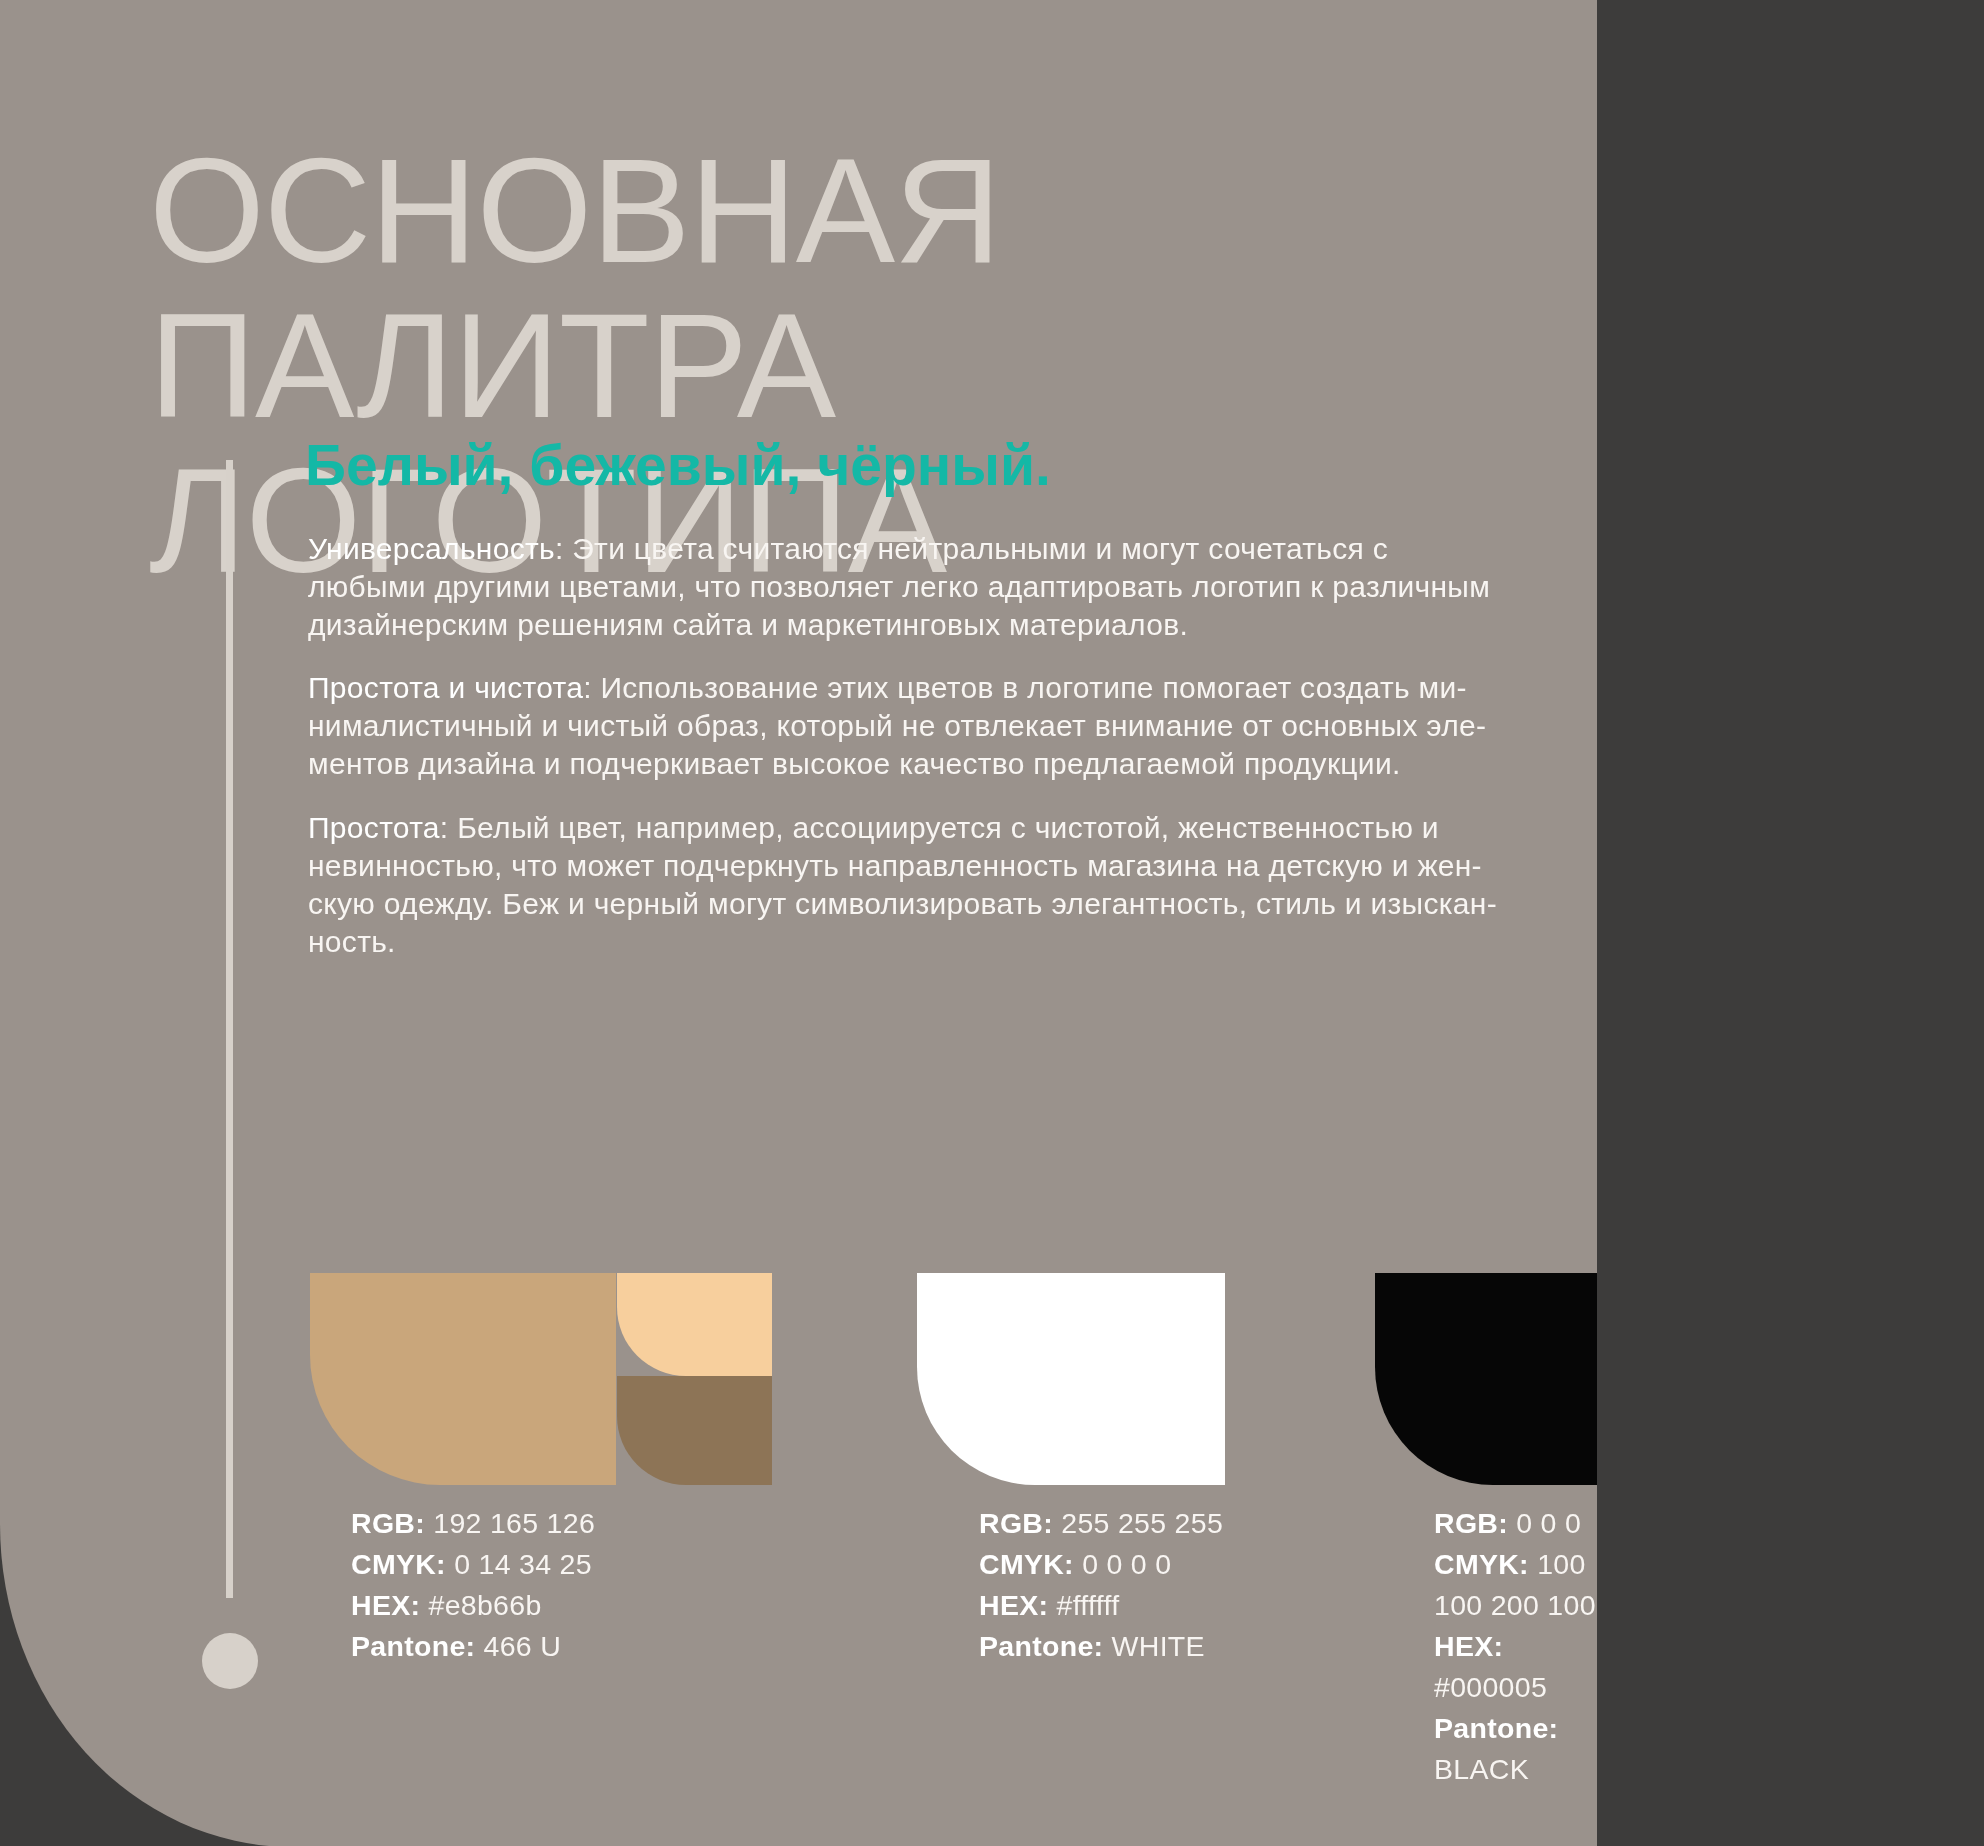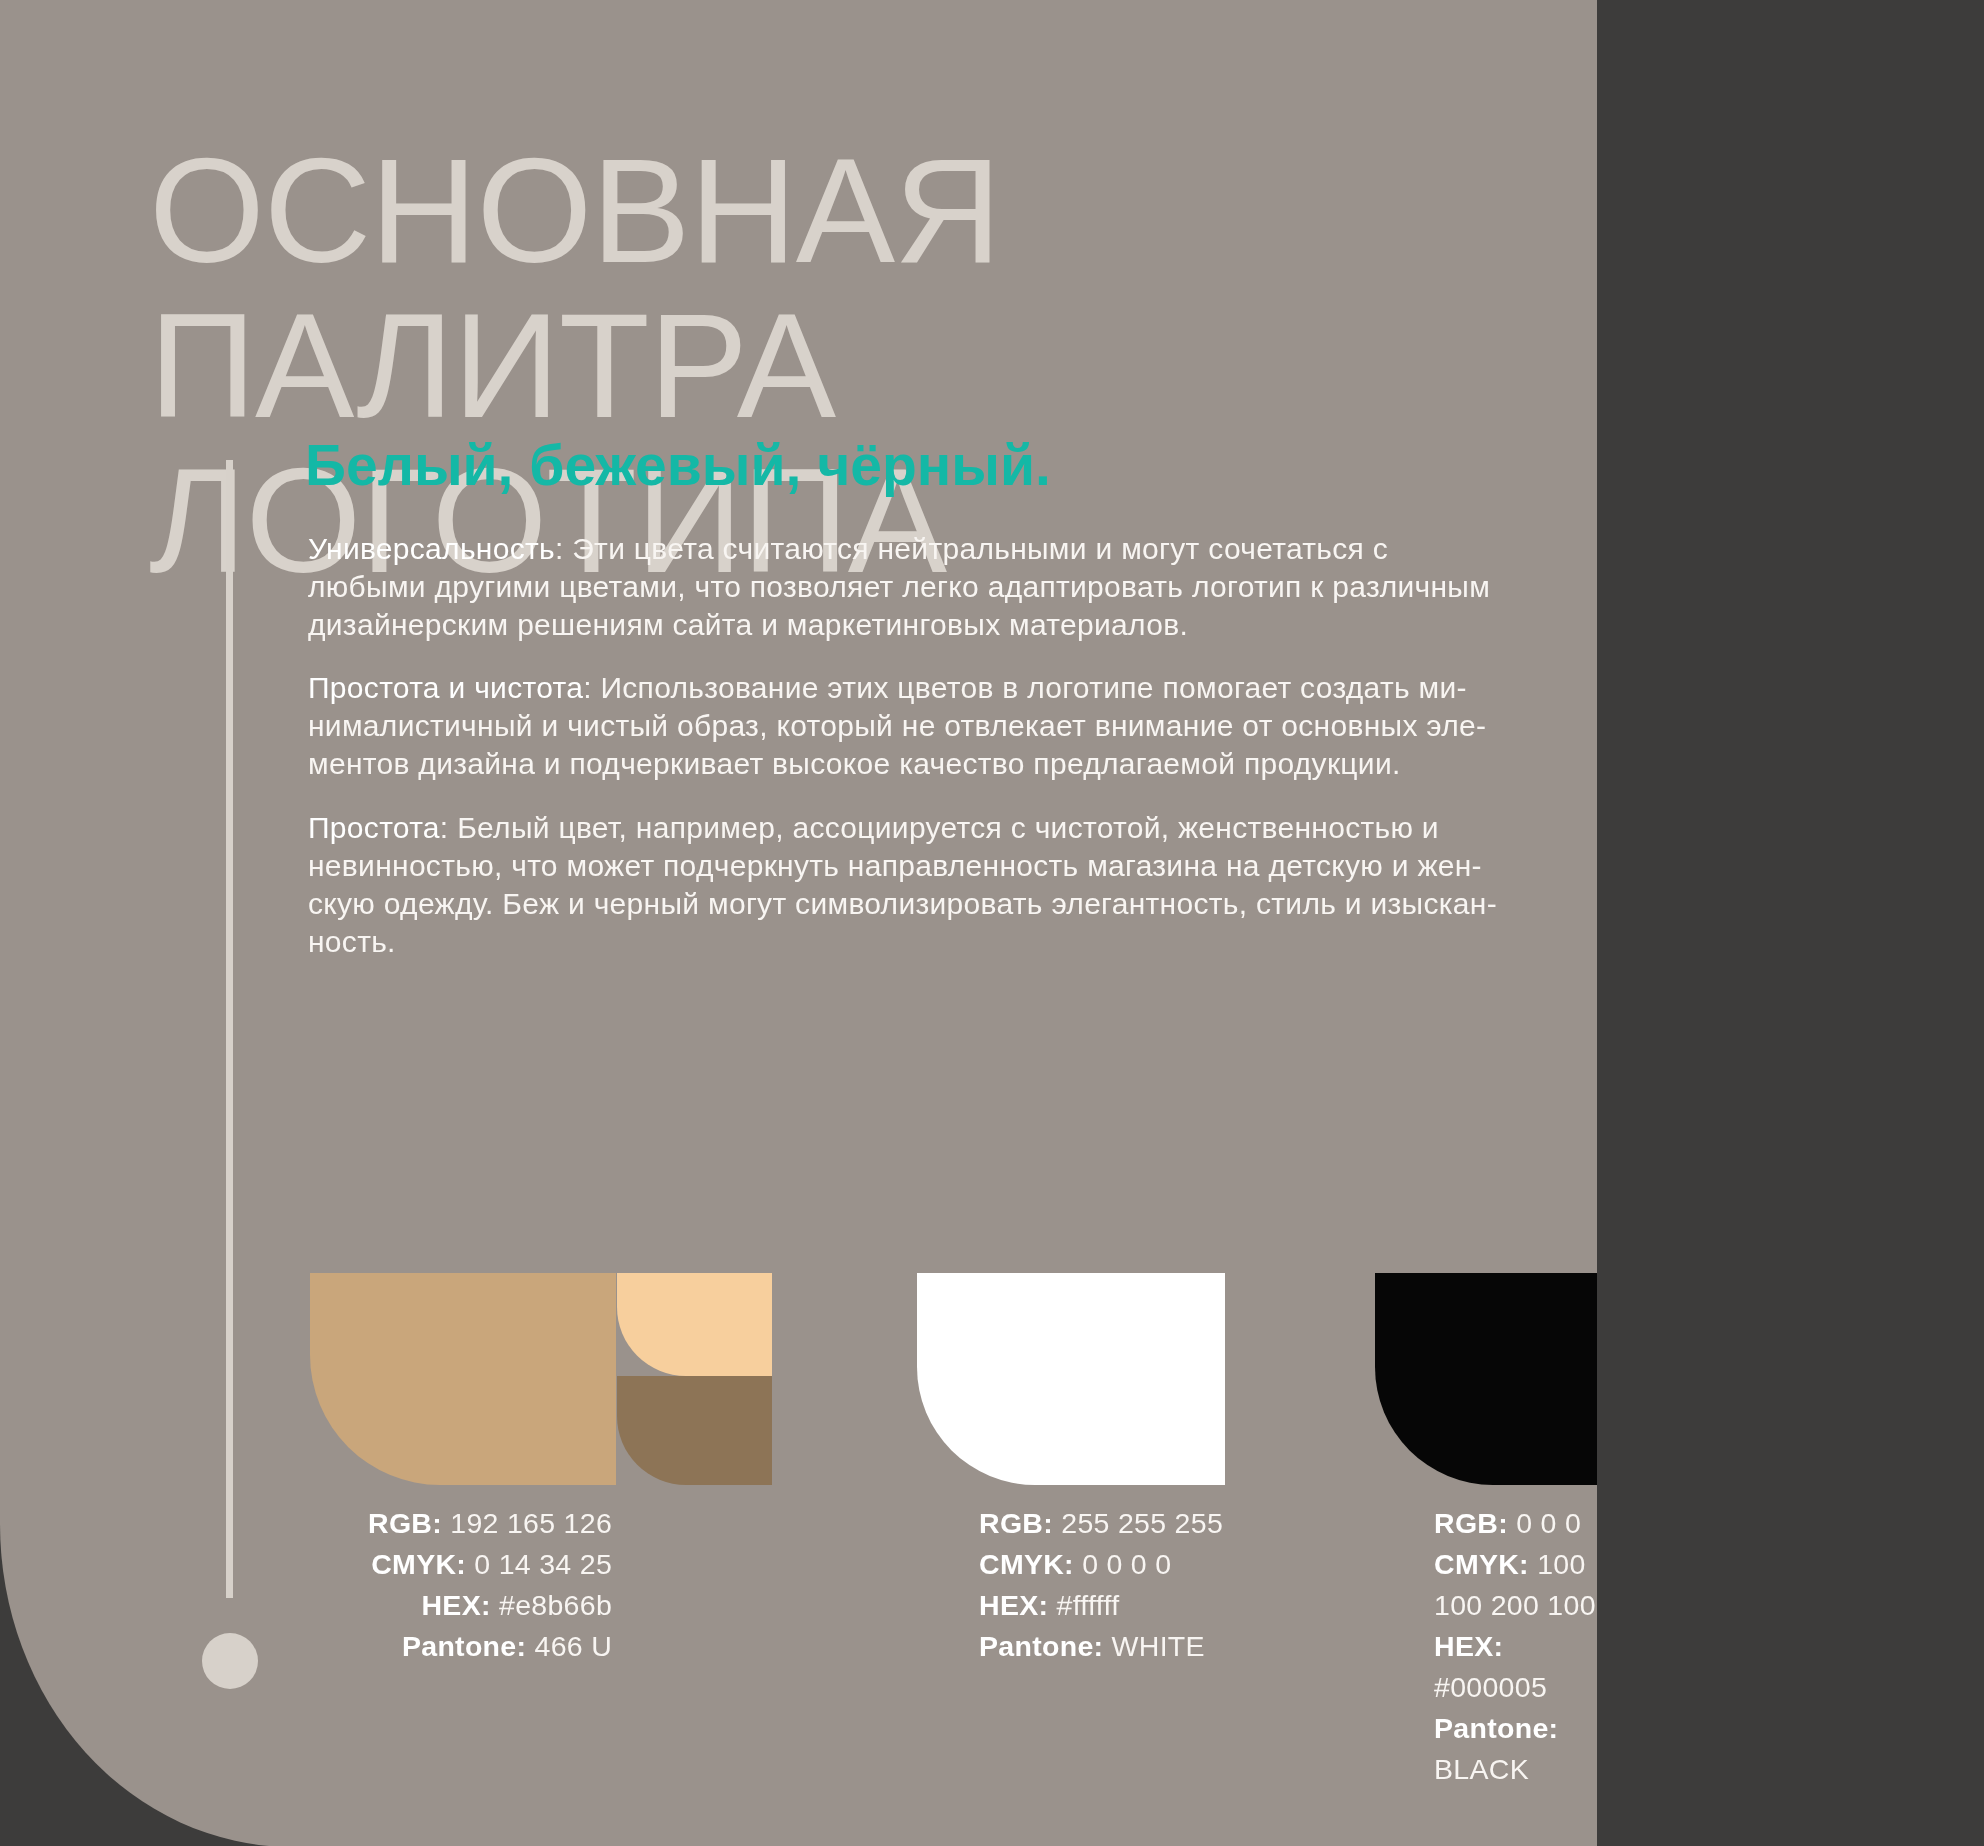--- a/index.html
+++ b/index.html
@@ -54,21 +54,21 @@
   .sw-beige-light{left:617px;top:1273px;width:155px;height:103px;border-bottom-left-radius:69px;}
   .sw-beige-dark{left:617px;top:1376px;width:155px;height:109px;border-bottom-left-radius:69px;}
   .sw-white{left:917px;top:1273px;width:308px;height:212px;border-bottom-left-radius:118px;}
   .sw-black{left:1375px;top:1273px;width:310px;height:212px;border-bottom-left-radius:118px;}
   .specs{
     position:absolute;top:1503px;
     font-size:28.5px;line-height:41px;
     color:#f8f5f2;letter-spacing:0.3px;
   }
   .specs .row b{font-weight:700;color:#ffffff;}
-  .specs-1{left:368px;text-align:right;}
+  .specs-1{left:351px;}
   .specs-2{left:979px;}
   .specs-3{left:1434px;}
 </style>
 </head>
 <body>
 
 <div class="page">
 
   <div class="panel"></div>
 

